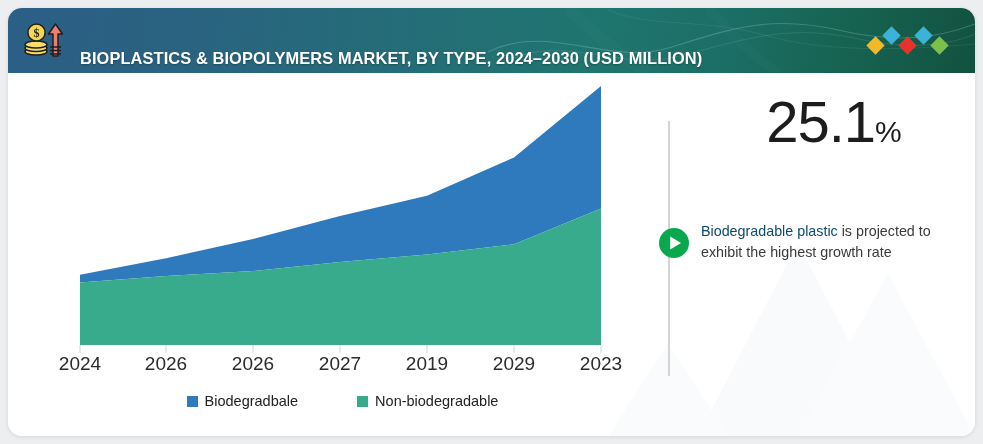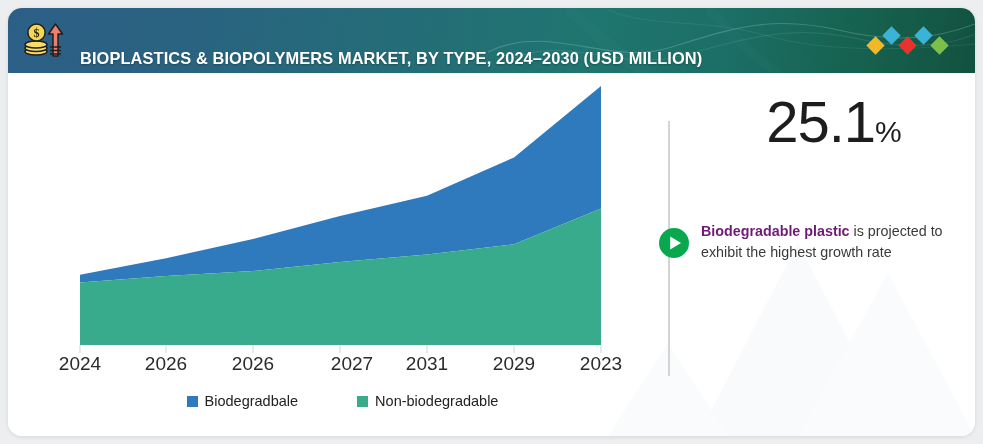--- a/index.html
+++ b/index.html
@@ -168,21 +168,21 @@
   }
   .stat-desc {
     position: absolute;
     left: 45px; top: 148px;
     width: 272px;
     text-align: left;
     font-size: 14.3px;
     color: #3a3a3a;
     line-height: 1.5;
   }
-  .stat-desc b { color: #701a75; font-weight: bold; }
+  .stat-desc b { color: #0c4a6e; font-weight: normal; }
 </style>
 </head>
 <body>
 
 <div id="infographic">
 
   <div class="card"></div>
 
   <div class="header">
 
@@ -246,22 +246,22 @@
         <g id="area-series">
             <path d="M72 201.8095238095238 L158 185.21904761904761 L245 166.07619047619048 L332 143.10476190476192 L419 122.68571428571428 L506 84.4 L593 12.933333333333337 L593 135.44761904761907 L506 171.18095238095236 L419 181.3904761904762 L332 189.04761904761904 L245 197.98095238095237 L158 203.0857142857143 L72 209.46666666666667 Z" fill="#2f79bd"></path>
             <path d="M72 209.46666666666667 L158 203.0857142857143 L245 197.98095238095237 L332 189.04761904761904 L419 181.3904761904762 L506 171.18095238095236 L593 135.44761904761907 L593 272 L506 272 L419 272 L332 272 L245 272 L158 272 L72 272 Z" fill="#38ab8c"></path>
           </g>
       </svg>
 
       <div class="x-labels">
         <span class="x-label" style="left:72px">2024</span>
         <span class="x-label" style="left:158px">2026</span>
         <span class="x-label" style="left:245px">2026</span>
-        <span class="x-label" style="left:344px">2027</span>
-        <span class="x-label" style="left:419px">2031</span>
+        <span class="x-label" style="left:332px">2027</span>
+        <span class="x-label" style="left:419px">2019</span>
         <span class="x-label" style="left:506px">2029</span>
         <span class="x-label" style="left:593px">2023</span>
       </div>
 
       <div class="legend">
         <div class="legend-item">
           <span class="legend-swatch" style="background:#2f79bd"></span>
           <span>Biodegradbale</span>
         </div>
         <div class="legend-item">

